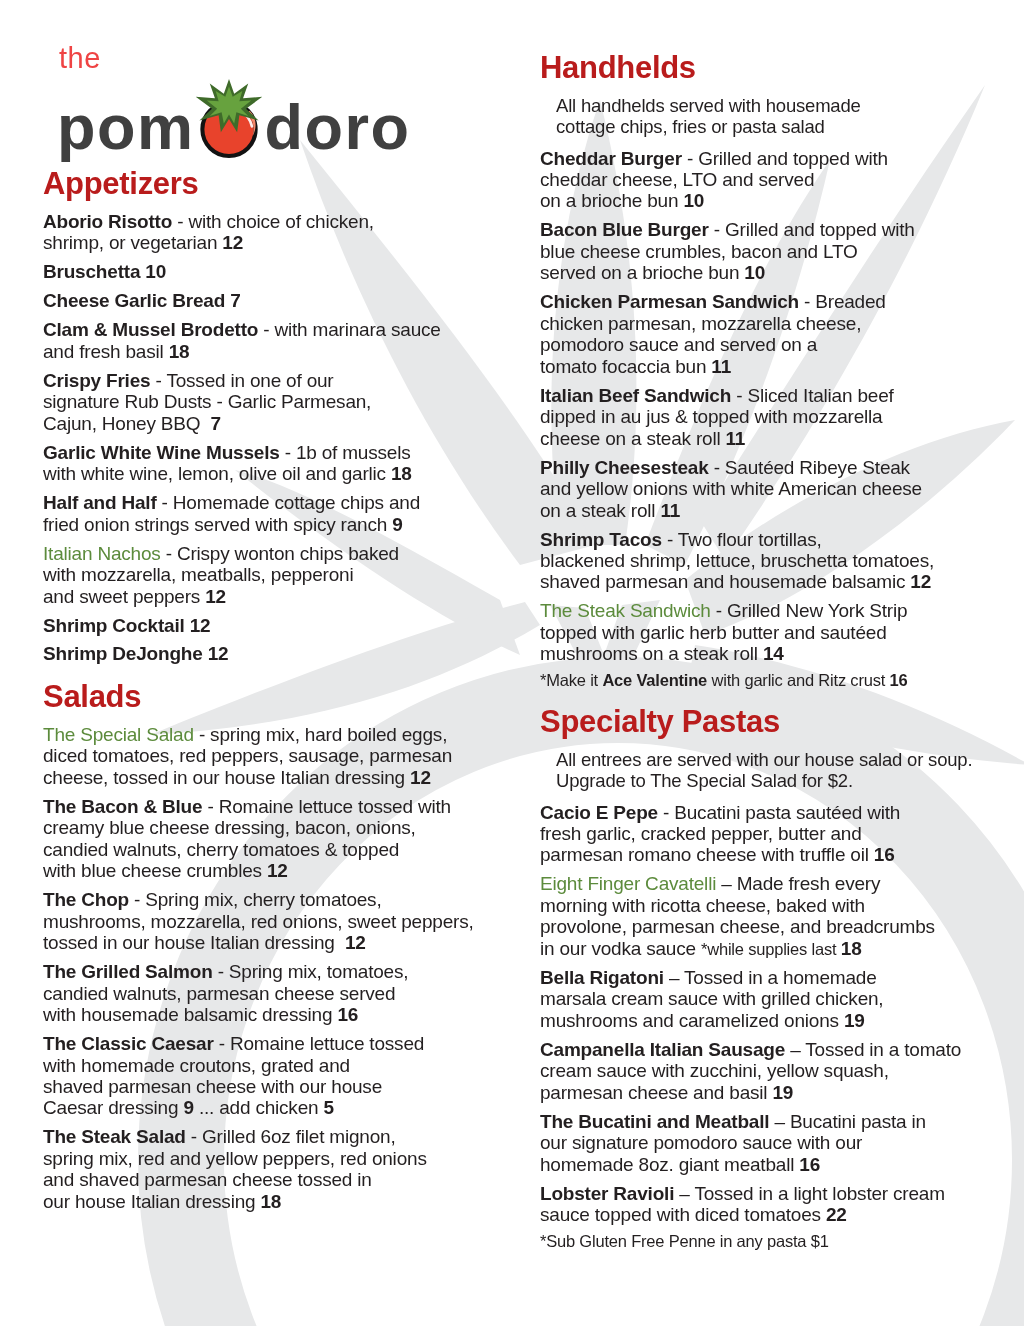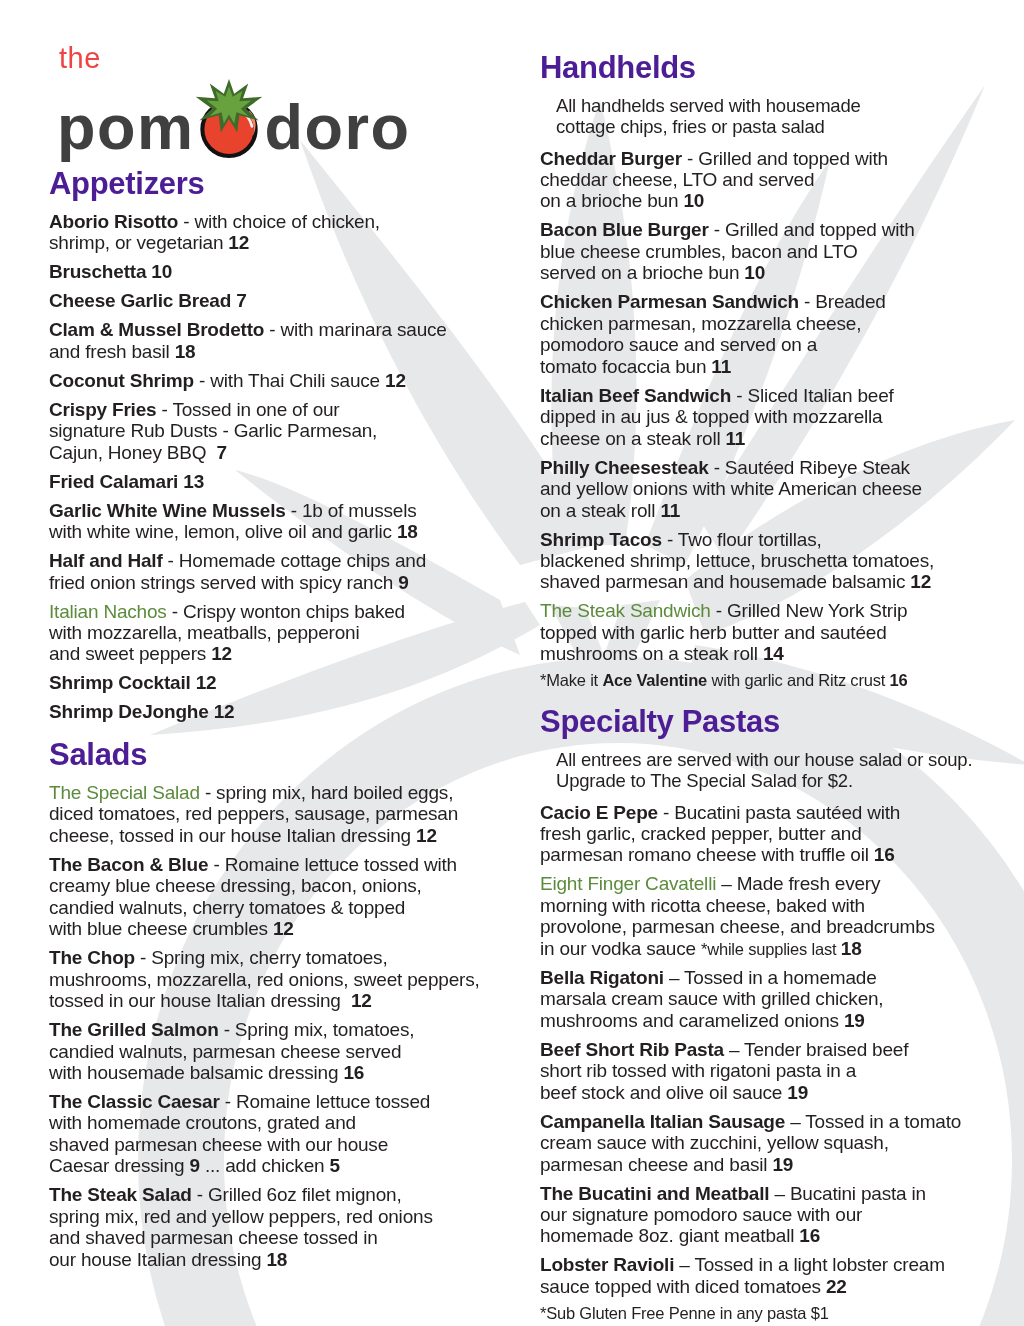--- a/index.html
+++ b/index.html
@@ -13,24 +13,24 @@
   }
   .watermark{position:absolute;left:0;top:0;width:1024px;height:1326px;pointer-events:none;}
   
   .logo{position:absolute;left:57px;top:44px;line-height:1;}
   .logo-the{font-size:29px;color:#ef4444;letter-spacing:.5px;margin:0 0 2px 2px;}
   .logo-word{display:flex;align-items:flex-end;font-weight:800;font-size:63px;letter-spacing:1.5px;color:#404040;}
   .logo-word span{line-height:.92;}
   .logo-tomato{width:74px;height:88px;margin:0 -2px -6px -2px;flex:none;}
   
   .col{position:absolute;}
-  .col-left{left:49px;top:166px;width:447px;}
+  .col-left{left:43px;top:166px;width:447px;}
   .col-right{left:540px;top:50px;width:472px;}
   .section-title{
-    font-size:31px;font-weight:800;color:#4c1d95;
+    font-size:31px;font-weight:800;color:#b91c1c;
     margin:14px 0 9px 0;letter-spacing:-.3px;
   }
   .col section:first-child .section-title{margin-top:0;}
   .section-subtitle{
     font-size:18.5px;line-height:1.15;margin:0 0 10px 16px;
     white-space:pre-wrap;letter-spacing:-.2px;
   }
   .menu-item{
     font-size:19px;line-height:1.13;margin:0 0 7.5px 0;
     white-space:pre-wrap;letter-spacing:-.2px;
@@ -80,25 +80,23 @@
   <main>
     <div class="col col-left">
         <section>
           <h2 class="section-title">Appetizers</h2>
           <p class="menu-item"><span class="run-b">Aborio Risotto</span><span class="run-r"> - with choice of chicken,
 shrimp, or vegetarian </span><span class="run-b">12</span></p>
           <p class="menu-item"><span class="run-b">Bruschetta 10</span></p>
           <p class="menu-item"><span class="run-b">Cheese Garlic Bread 7</span></p>
           <p class="menu-item"><span class="run-b">Clam &amp; Mussel Brodetto</span><span class="run-r"> - with marinara sauce
 and fresh basil </span><span class="run-b">18</span></p>
-          <p class="menu-item"><span class="run-b">Coconut Shrimp</span><span class="run-r"> - with Thai Chili sauce </span><span class="run-b">12</span></p>
           <p class="menu-item"><span class="run-b">Crispy Fries</span><span class="run-r"> - Tossed in one of our
 signature Rub Dusts - Garlic Parmesan,
 Cajun, Honey BBQ  </span><span class="run-b">7</span></p>
-          <p class="menu-item"><span class="run-b">Fried Calamari 13</span></p>
           <p class="menu-item"><span class="run-b">Garlic White Wine Mussels</span><span class="run-r"> - 1b of mussels
 with white wine, lemon, olive oil and garlic </span><span class="run-b">18</span></p>
           <p class="menu-item"><span class="run-b">Half and Half</span><span class="run-r"> - Homemade cottage chips and
 fried onion strings served with spicy ranch </span><span class="run-b">9</span></p>
           <p class="menu-item"><span class="run-g">Italian Nachos</span><span class="run-r"> - Crispy wonton chips baked
 with mozzarella, meatballs, pepperoni
 and sweet peppers </span><span class="run-b">12</span></p>
           <p class="menu-item"><span class="run-b">Shrimp Cocktail 12</span></p>
           <p class="menu-item"><span class="run-b">Shrimp DeJonghe 12</span></p>
         </section>
@@ -163,23 +161,20 @@
           <p class="menu-item"><span class="run-b">Cacio E Pepe</span><span class="run-r"> - Bucatini pasta sautéed with
 fresh garlic, cracked pepper, butter and
 parmesan romano cheese with truffle oil </span><span class="run-b">16</span></p>
           <p class="menu-item"><span class="run-g">Eight Finger Cavatelli</span><span class="run-r"> – Made fresh every
 morning with ricotta cheese, baked with
 provolone, parmesan cheese, and breadcrumbs
 in our vodka sauce </span><span class="run-s">*while supplies last </span><span class="run-b">18</span></p>
           <p class="menu-item"><span class="run-b">Bella Rigatoni</span><span class="run-r"> – Tossed in a homemade
 marsala cream sauce with grilled chicken,
 mushrooms and caramelized onions </span><span class="run-b">19</span></p>
-          <p class="menu-item"><span class="run-b">Beef Short Rib Pasta</span><span class="run-r"> – Tender braised beef
-short rib tossed with rigatoni pasta in a
-beef stock and olive oil sauce </span><span class="run-b">19</span></p>
           <p class="menu-item"><span class="run-b">Campanella Italian Sausage</span><span class="run-r"> – Tossed in a tomato
 cream sauce with zucchini, yellow squash,
 parmesan cheese and basil </span><span class="run-b">19</span></p>
           <p class="menu-item"><span class="run-b">The Bucatini and Meatball</span><span class="run-r"> – Bucatini pasta in
 our signature pomodoro sauce with our
 homemade 8oz. giant meatball </span><span class="run-b">16</span></p>
           <p class="menu-item"><span class="run-b">Lobster Ravioli</span><span class="run-r"> – Tossed in a light lobster cream
 sauce topped with diced tomatoes </span><span class="run-b">22</span></p>
           <p class="menu-item note"><span class="run-s">*Sub Gluten Free Penne in any pasta $1</span></p>
         </section>

